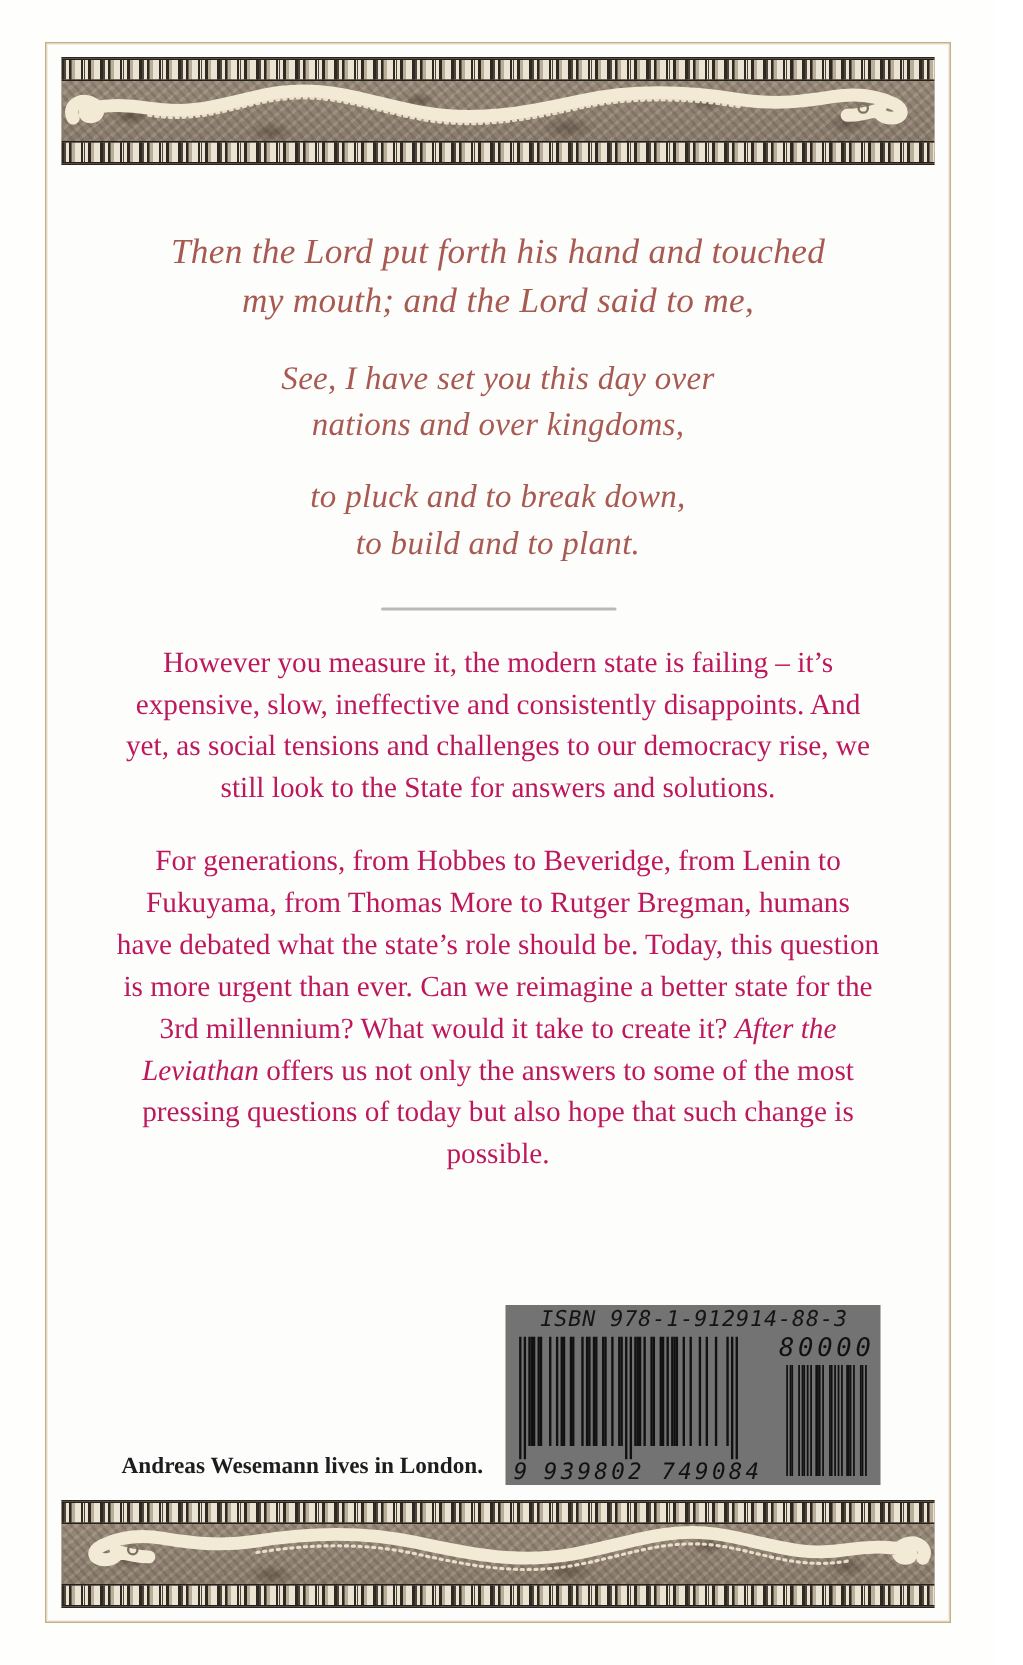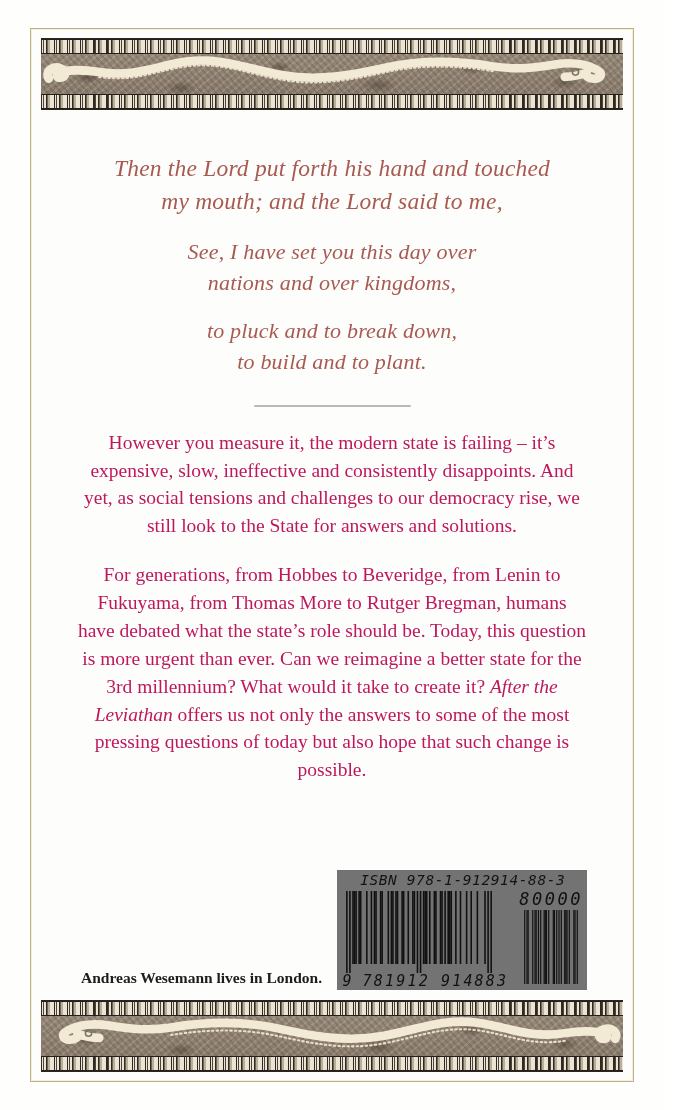--- a/index.html
+++ b/index.html
@@ -341,22 +341,22 @@
                   <rect x="116.69" y="0" width="1.57" height="73" fill="#111"></rect>
                   <rect x="122.83" y="0" width="1.57" height="73" fill="#111"></rect>
                   <rect x="127.43" y="0" width="1.57" height="73" fill="#111"></rect>
                   <rect x="133.58" y="0" width="1.57" height="73" fill="#111"></rect>
                   <rect x="141.25" y="0" width="1.57" height="73" fill="#111"></rect>
                   <rect x="144.32" y="0" width="1.57" height="82" fill="#111"></rect>
                   <rect x="147.39" y="0" width="1.57" height="82" fill="#111"></rect>
                 </svg>
               <div class="ean-digits">
                 <span class="lead">9</span>
-                <span class="grp left">781912</span>
-                <span class="grp right">914883</span>
+                <span class="grp left">939802</span>
+                <span class="grp right">749084</span>
               </div>
             </div>
 
             <div class="addon">
               <div class="addon-digits">80000</div>
               <svg class="bars" id="addon-bars" width="56" height="74">
                   <rect x="1.14" y="0" width="1.17" height="74" fill="#111"></rect>
                   <rect x="3.43" y="0" width="1.17" height="74" fill="#111"></rect>
                   <rect x="4.57" y="0" width="1.17" height="74" fill="#111"></rect>
                   <rect x="9.14" y="0" width="1.17" height="74" fill="#111"></rect>

